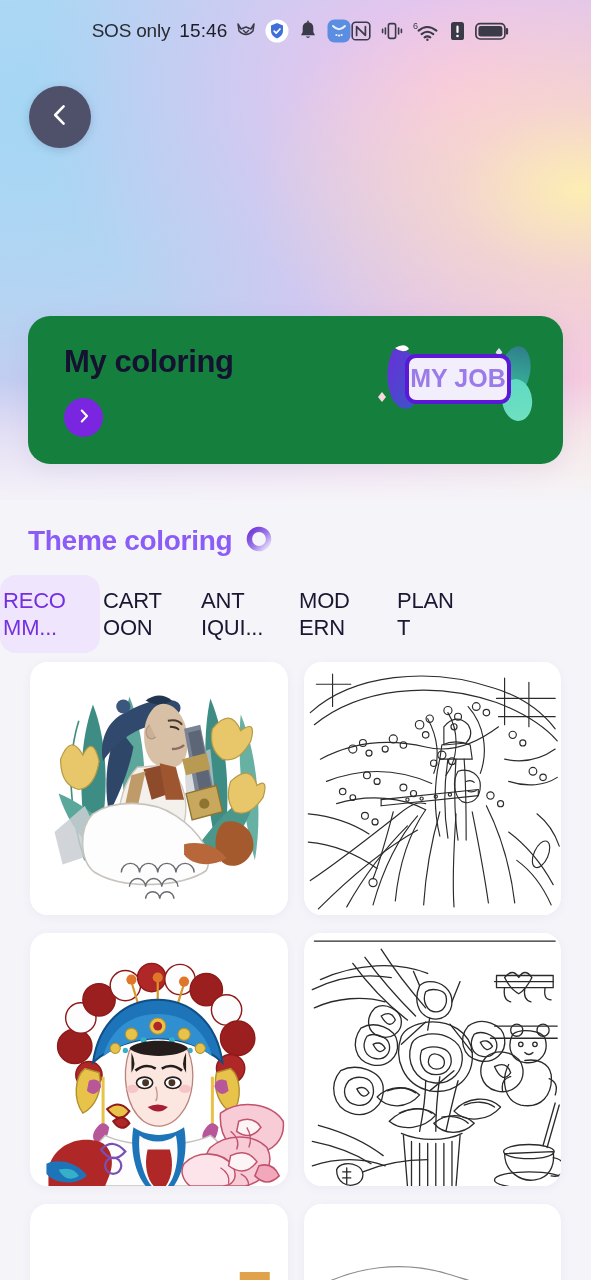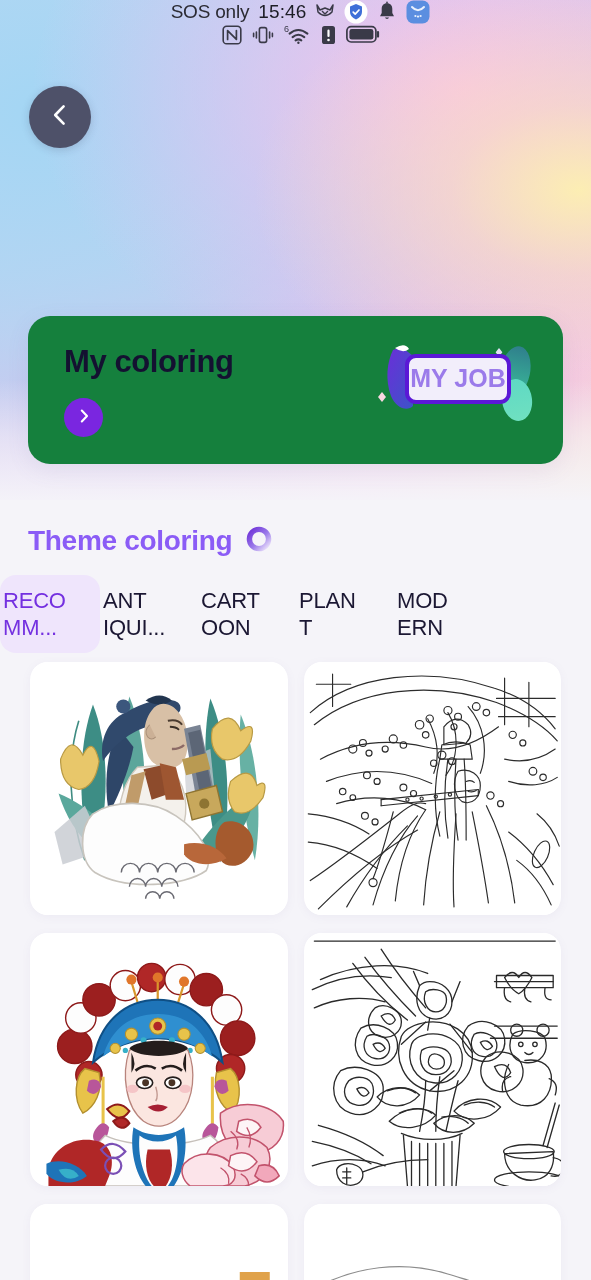--- a/index.html
+++ b/index.html
@@ -21,22 +21,22 @@
       linear-gradient(150deg, #b5dcf3 0%, #bcd4f2 24%, #cfc6ee 48%, #e3bfee 68%, #f3c7e6 84%, #f8e3c9 100%);
   }
   .hero-fade {
     position:absolute; left:0; top:380px; width:591px; height:125px;
     background:linear-gradient(180deg, rgba(245,244,249,0) 0%, rgba(245,244,249,0.55) 45%, #F5F4F9 100%);
   }
 
   
   .statusbar {
     position:absolute; top:0; left:0; width:591px; height:62px;
-    display:flex; align-items:center; justify-content:flex-start;
-    padding:0 24px 0 34px; z-index:30;flex-direction:column;
+    display:flex; align-items:center; justify-content:center;
+    padding:0 24px 0 34px; z-index:30;
   }
   .sb-left { display:flex; align-items:center; gap:9px; }
   .sb-carrier { font-size:19px; color:#2b2b33; letter-spacing:-0.2px; font-weight:400; }
   .sb-time { font-size:19px; color:#1d1d26; font-weight:500; letter-spacing:0.1px; }
   .sb-ico { display:inline-flex; align-items:center; justify-content:center; }
   .sb-right { display:flex; align-items:center; gap:10px; }
 
   
   .back-btn {
     position:absolute; left:29px; top:86px; width:62px; height:62px;
@@ -259,34 +259,34 @@
       </svg>
     </span>
   </div>
 
   <div class="tabs">
     <div class="tab active">
       <span>RECO</span>
       <span class="l2">MM...</span>
     </div>
     <div class="tab">
+      <span>CART</span>
+      <span class="l2">OON</span>
+    </div>
+    <div class="tab">
       <span>ANT</span>
       <span class="l2">IQUI...</span>
     </div>
     <div class="tab">
-      <span>CART</span>
-      <span class="l2">OON</span>
+      <span>MOD</span>
+      <span class="l2">ERN</span>
     </div>
     <div class="tab">
       <span>PLAN</span>
       <span class="l2">T</span>
-    </div>
-    <div class="tab">
-      <span>MOD</span>
-      <span class="l2">ERN</span>
     </div>
   </div>
 
   <div class="grid">
 
     <div class="gcard">
       <span class="lbl-hidden">Man with long dark hair and sword among teal leaves and yellow flowers</span>
       <svg viewBox="0 0 250 250">
         <rect width="250" height="250" fill="#fff"></rect>
         <g stroke="#2f6b66" stroke-width="1.6" fill="none">

